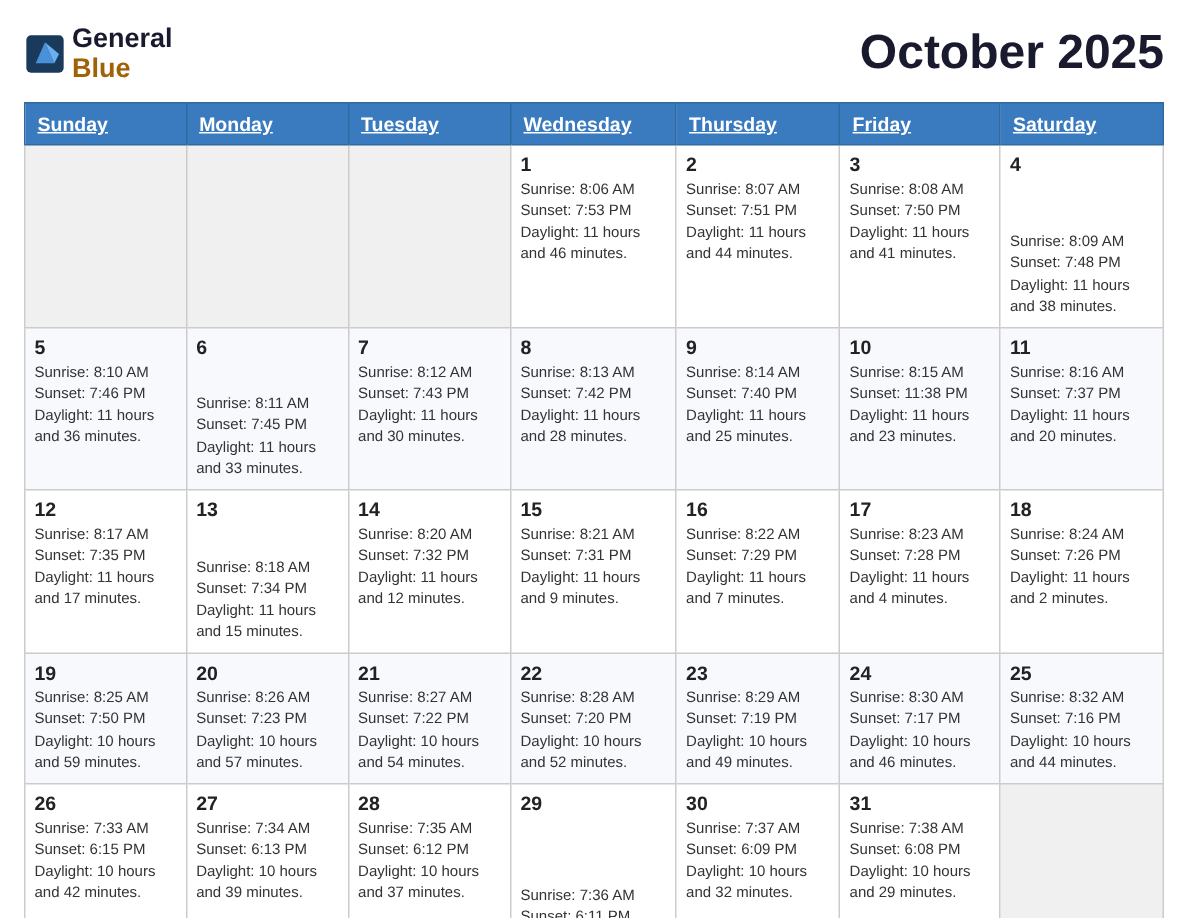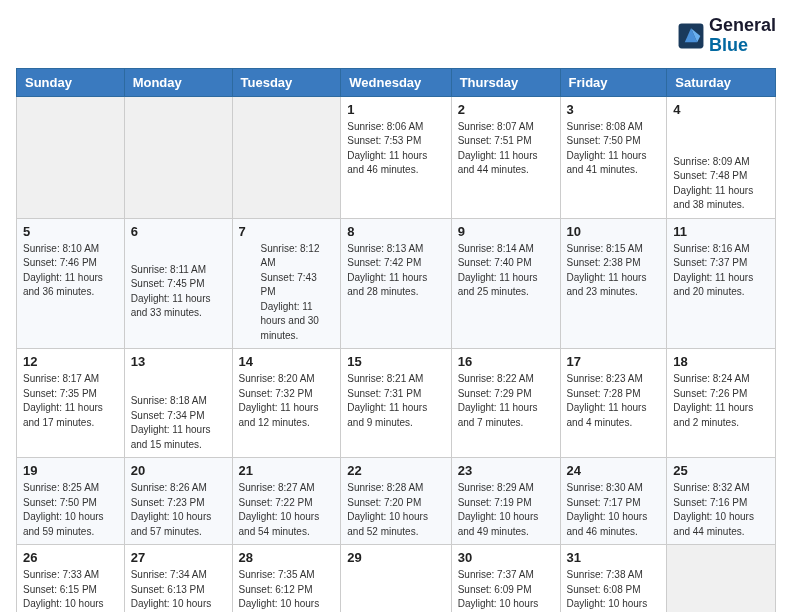--- a/index.html
+++ b/index.html
@@ -5,37 +5,37 @@
     * { box-sizing: border-box; margin: 0; padding: 0; }
     body {
       font-family: Arial, sans-serif;
       background: #fff;
       width: 792px;
       min-height: 612px;
       padding: 16px;
     }
     .header {
       display: flex;
-      justify-content: flex-end;
+      justify-content: space-between;
       align-items: flex-start;
       margin-bottom: 12px;
     }
     .logo {
       display: flex;
       align-items: center;
       gap: 4px;
     }
     .logo-text {
       font-size: 18px;
       font-weight: bold;
       color: #1a1a2e;
       line-height: 1.1;
     }
     .logo-text span {
-      color: #0369a1;
+      color: #a16207;
     }
     .logo-icon {
       width: 28px;
       height: 28px;
     }
     .title-block {
       text-align: right;
     }
     .month-title {
       font-size: 32px;
@@ -53,20 +53,21 @@
       border: 1px solid #ccc;
     }
     .calendar th {
       background: #3a7abf;
       color: #fff;
       font-size: 13px;
       font-weight: bold;
       padding: 6px 8px;
       text-align: left;
       border: 1px solid #2d6aa0;
+      text-decoration: underline;
     }
     .calendar td {
       vertical-align: top;
       border: 1px solid #ccc;
       padding: 5px 6px;
       font-size: 10.5px;
       color: #333;
       width: 113px;
       min-height: 90px;
     }
@@ -104,20 +105,21 @@
       <rect x="2" y="2" width="32" height="32" rx="4" fill="#1a3a5c"></rect>
       <polygon points="10,26 18,8 26,26" fill="#4a90d9"></polygon>
       <polygon points="18,8 30,18 26,26" fill="#6ab0f0"></polygon>
     </svg>
     <div class="logo-text">
       <div>General</div>
       <div><span>Blue</span></div>
     </div>
   </div>
   <div class="title-block">
+    <div class="month-title">October 2025</div>
   </div>
 </div>
 
 <table class="calendar">
   <thead>
     <tr>
     <th>Sunday</th>
         <th>Monday</th>
         <th>Tuesday</th>
         <th>Wednesday</th>
@@ -164,40 +166,40 @@
 Daylight: 11 hours and 36 minutes.</div>
         </td>
         <td>
           <span class="day-num">6</span>
           <div class="day-info" style="white-space: pre-line; margin-top: 24px;">Sunrise: 8:11 AM
 Sunset: 7:45 PM
 Daylight: 11 hours and 33 minutes.</div>
         </td>
         <td>
           <span class="day-num">7</span>
-          <div class="day-info" style="white-space: pre-line; margin-left: 22px;">Sunrise: 8:12 AM
+          <div class="day-info" style="white-space: pre-line;">Sunrise: 8:12 AM
 Sunset: 7:43 PM
 Daylight: 11 hours and 30 minutes.</div>
         </td>
         <td>
           <span class="day-num">8</span>
           <div class="day-info" style="white-space: pre-line;">Sunrise: 8:13 AM
 Sunset: 7:42 PM
 Daylight: 11 hours and 28 minutes.</div>
         </td>
         <td>
           <span class="day-num">9</span>
           <div class="day-info" style="white-space: pre-line;">Sunrise: 8:14 AM
 Sunset: 7:40 PM
 Daylight: 11 hours and 25 minutes.</div>
         </td>
         <td>
           <span class="day-num">10</span>
           <div class="day-info" style="white-space: pre-line;">Sunrise: 8:15 AM
-Sunset: 2:38 PM
+Sunset: 11:38 PM
 Daylight: 11 hours and 23 minutes.</div>
         </td>
         <td>
           <span class="day-num">11</span>
           <div class="day-info" style="white-space: pre-line;">Sunrise: 8:16 AM
 Sunset: 7:37 PM
 Daylight: 11 hours and 20 minutes.</div>
         </td>
       </tr>
       <tr>

